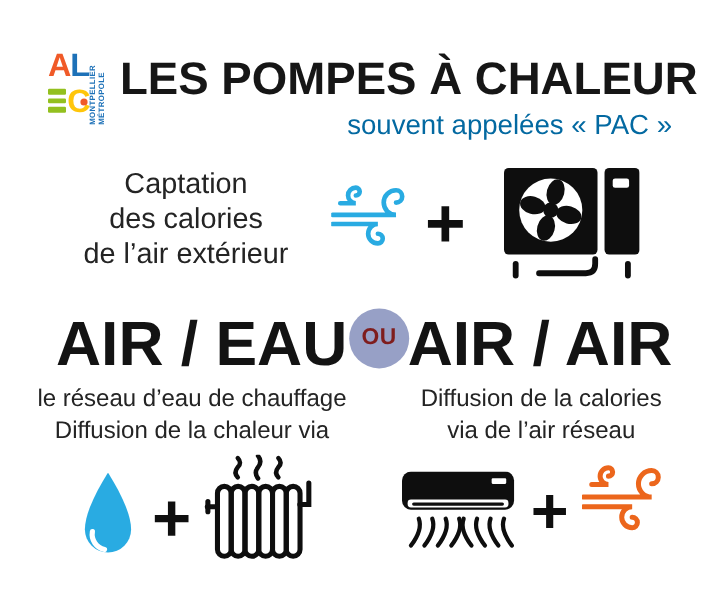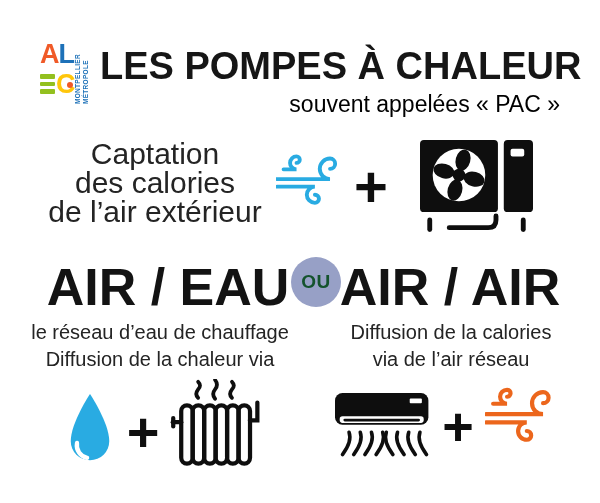--- a/index.html
+++ b/index.html
@@ -19,42 +19,42 @@
   .l-c-wrap { position:relative; display:inline-block; margin-left:1px; }
   .l-c { color:var(--logo_yellow); font-weight:bold; font-size:27px; line-height:28px; }
   .l-dot { position:absolute; right:3px; top:12px; width:6px; height:6px; border-radius:50%; background:var(--logo_orange); }
   .logo-org { position:absolute; left:74px; top:104px; width:64px;
               transform:rotate(-90deg); transform-origin:top left;
               color:var(--logo_blue); font-weight:bold; font-size:6.5px; line-height:7.5px; letter-spacing:0.3px; }
 
   
   .title { position:absolute; left:100px; right:48px; top:45px; text-align:center;
            font-size:38px; font-weight:800; color:#161616; white-space:nowrap; letter-spacing:0px; }
-  .subtitle { position:absolute; right:40px; top:91px; font-size:23px; color:#000000; }
+  .subtitle { position:absolute; right:40px; top:91px; font-size:23px; color:#0369a1; }
 
   
   .capture-text { position:absolute; left:28px; top:139px; width:254px; text-align:center;
-                  font-size:30px; line-height:29px; color:#242424; }
+                  font-size:24px; line-height:29px; color:#242424; }
   .icon { position:absolute; }
   .wind-blue  { left:276px; top:151px; width:67px; color:var(--wind_blue); }
   .wind-orange{ left:485px; top:384px; width:72px; color:var(--wind_orange); }
   .pump { left:420px; top:140px; width:113px; color:var(--ink); }
   .plus { position:absolute; text-align:center; font-weight:bold; color:#0f0f0f; line-height:1; }
   .plus-1 { left:348px; top:158px; width:46px; font-size:58px; }
   .plus-2 { left:120px; top:404px; width:46px; font-size:56px; }
   .plus-3 { left:436px; top:399px; width:44px; font-size:54px; }
 
   
   .type-label { position:absolute; top:257px; text-align:center; font-size:52px; font-weight:800;
                 color:#131313; white-space:nowrap; }
   .type-left  { left:28px;  width:280px; }
   .type-right { left:310px; width:280px; }
   .or-badge { position:absolute; left:291px; top:257px; width:50px; height:50px; border-radius:50%;
               background:var(--or_badge); display:flex; align-items:center; justify-content:center; }
-  .or-badge span { color:#14532d; font-weight:bold; font-size:19px; letter-spacing:0.5px; }
+  .or-badge span { color:#7f1d1d; font-weight:bold; font-size:19px; letter-spacing:0.5px; }
 
   
   .diff { position:absolute; top:319px; text-align:center; font-size:20px; line-height:27px; color:#242424; white-space:nowrap; }
   .diff-left  { left:12px;  width:296px; }
   .diff-right { left:316px; width:270px; }
 
   
   .drop { left:64px; top:391px; width:52px; color:var(--drop_blue); }
   .radiator { left:169px; top:379px; width:94px; color:var(--ink); }
   .ac { left:335px; top:393px; width:99px; color:var(--ink); }

